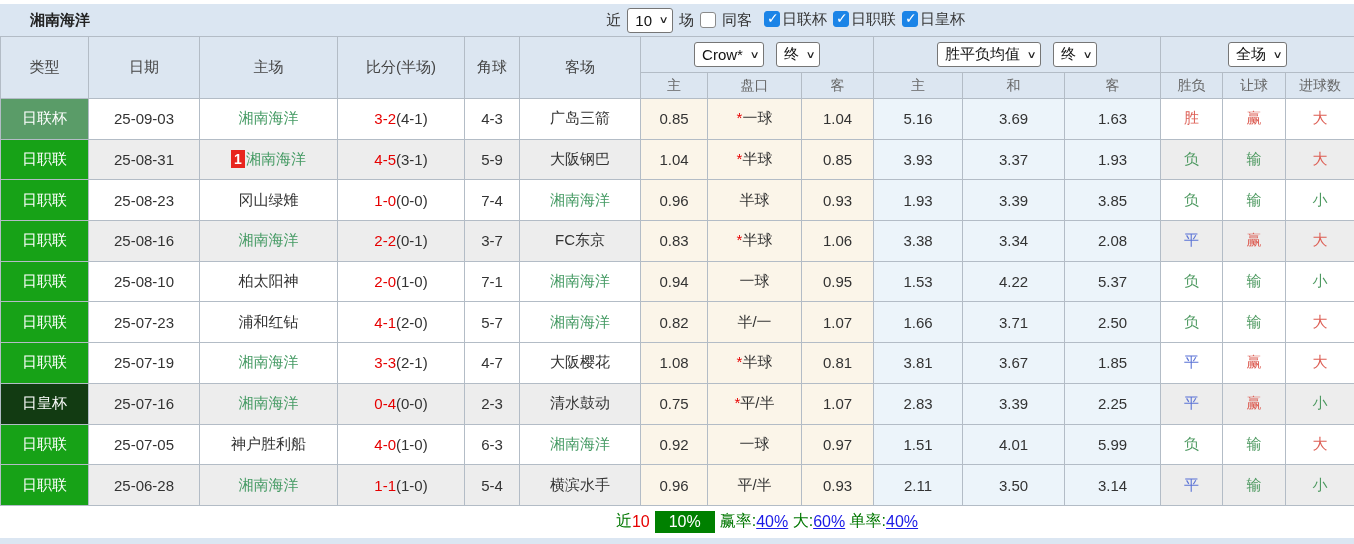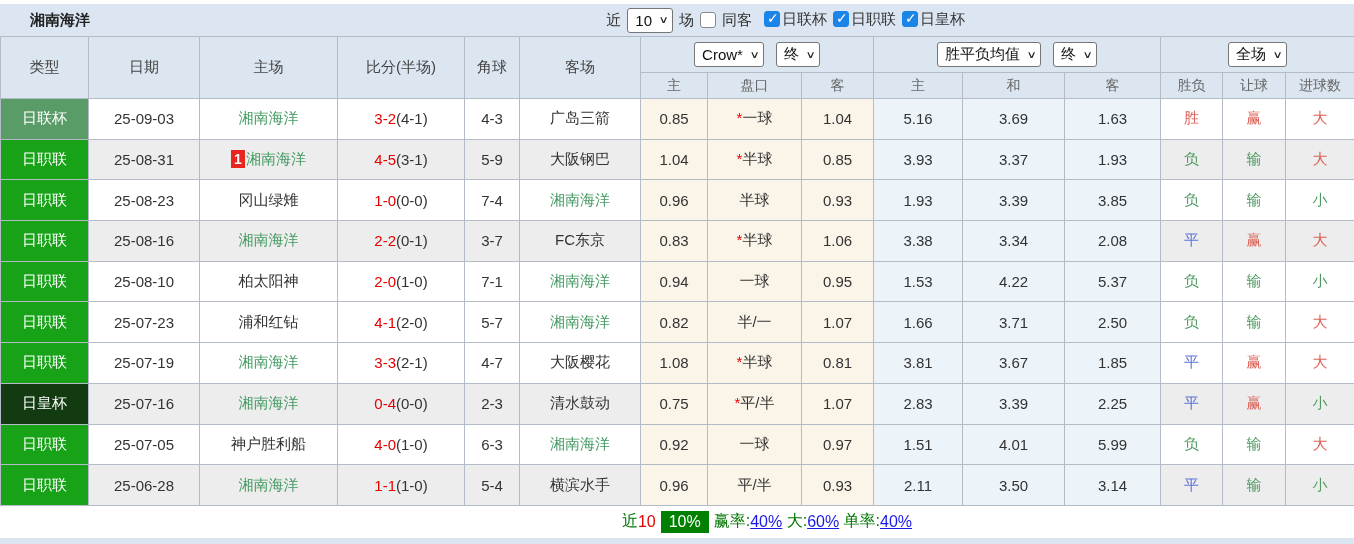--- a/index.html
+++ b/index.html
@@ -46,21 +46,21 @@
   .badge1 { display:inline-block; background:#e8251e; color:#fff; font-weight:bold; padding:0 3px; margin-right:1px; font-size:14px; line-height:18px; }
   .star { color:#e60000; }
   td.res-red { color:#dd5f55; }
   td.res-green { color:#4d9960; }
   td.res-blue { color:#5c74d6; }
 
   .footer { height:32px; display:flex; align-items:center; justify-content:center; padding-left:180px; font-size:16px; white-space:pre; background:#fff; }
   .f-green { color:#007700; }
   .f-red { color:#e60000; }
   .f-blue { color:#1a1ae6;text-decoration:underline; }
-  .f-badge { background:#008000; color:#fff; padding:2px 8px; margin:0 5px; }
+  .f-badge { background:#008000; color:#fff; padding:2px 14px; margin:0 5px; }
   .bottomstrip { height:6px; background:#dbe6f2; }
 </style>
 </head>
 <body>
 
 <div class="page">
   <div class="topgap"></div>
 
   <div class="topbar">
     <span class="title">湘南海洋</span>

